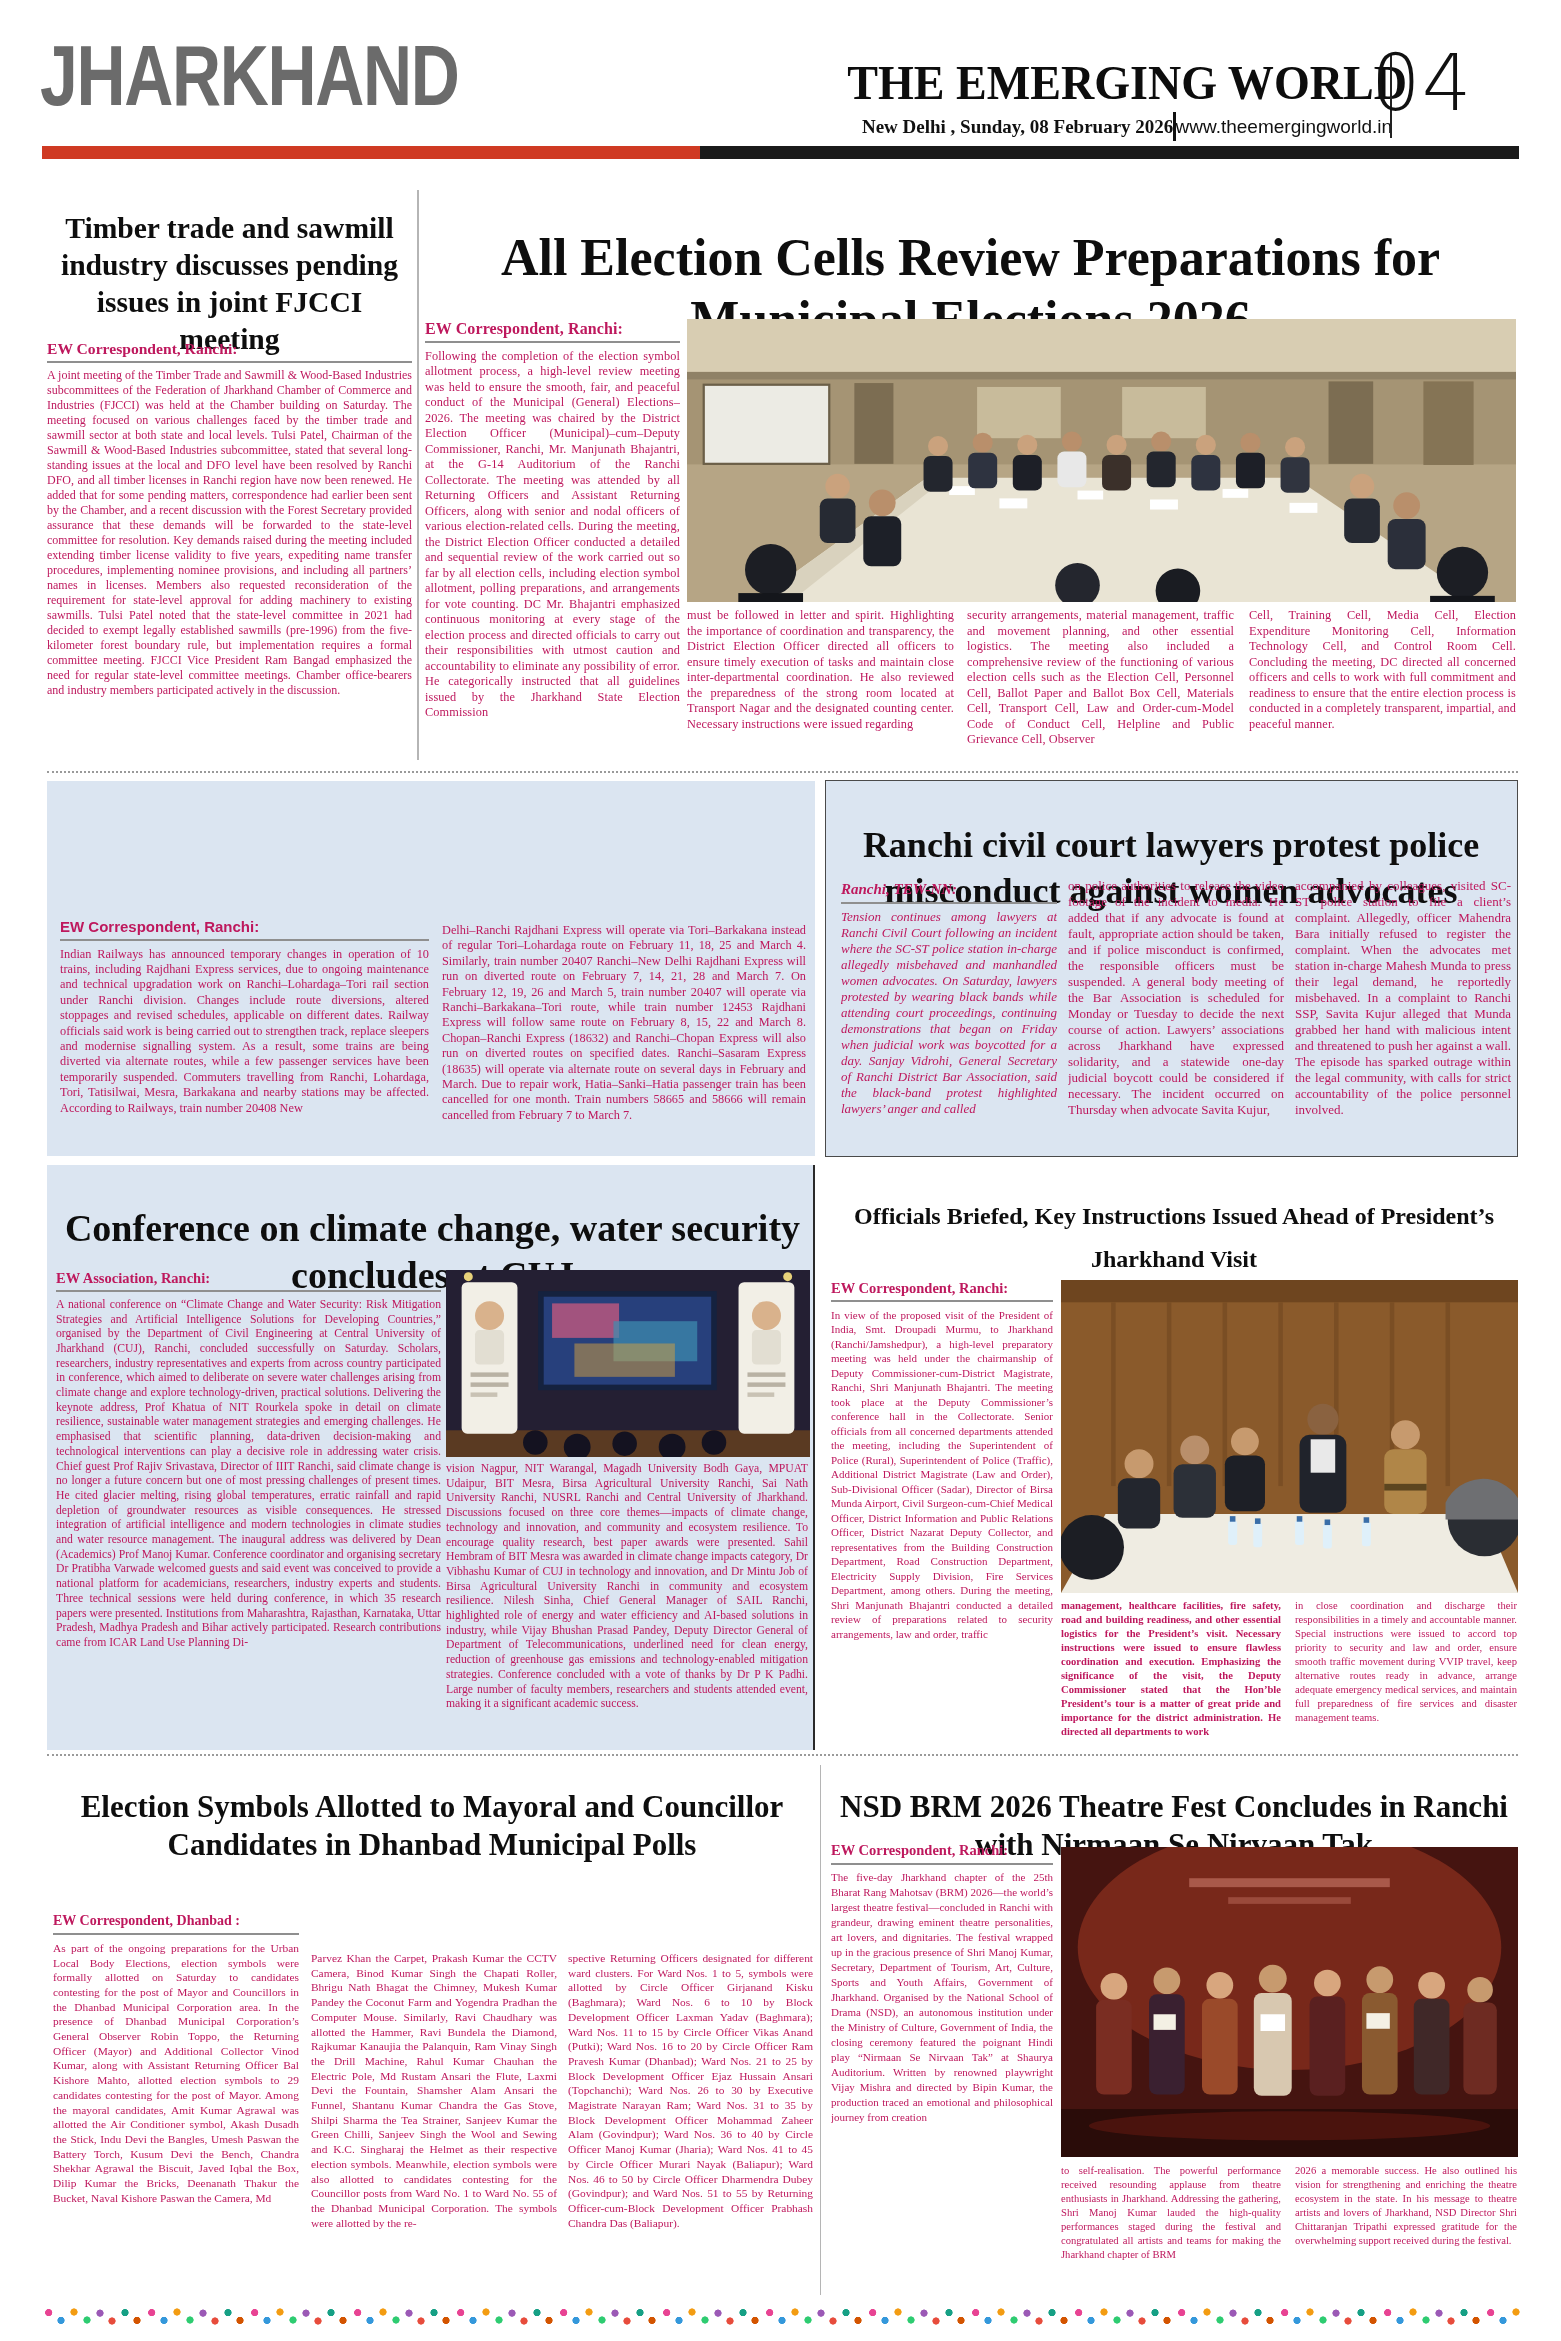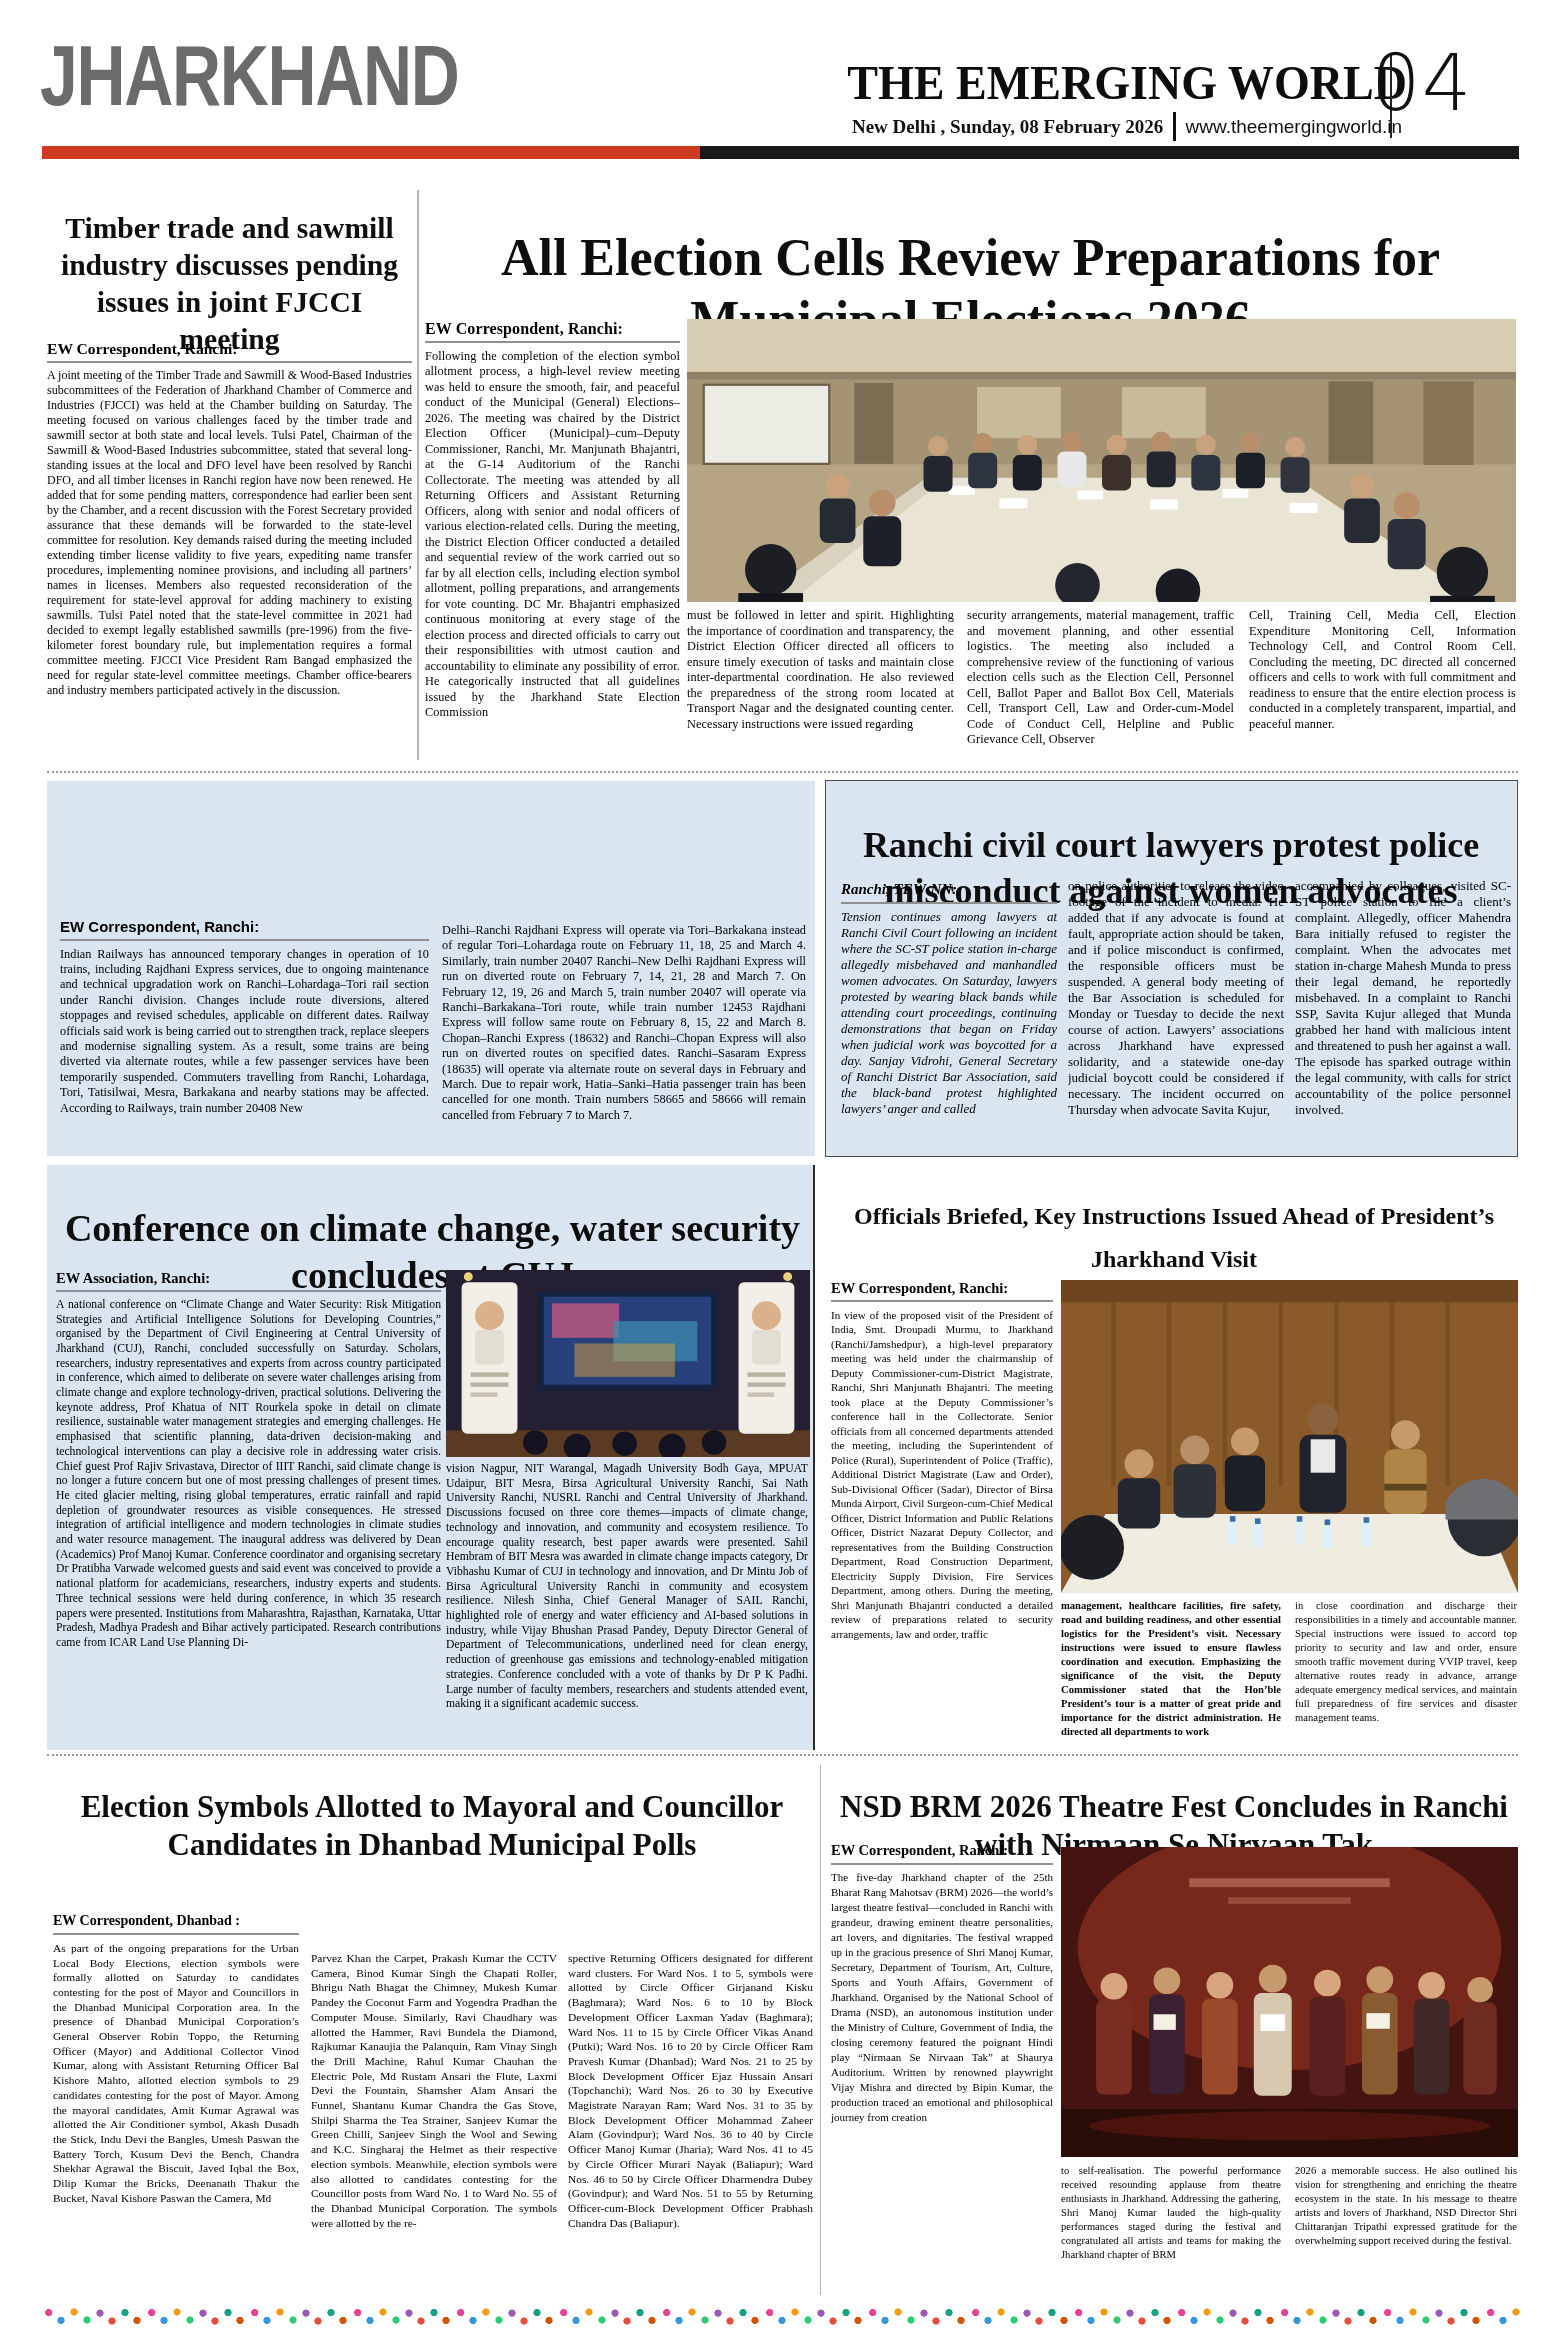--- a/index.html
+++ b/index.html
@@ -15,41 +15,41 @@
     transform:scaleX(0.80); transform-origin:left top; white-space:nowrap;
   }
   #paper-name {
     position:absolute; left:836px; top:56px; width:558px; text-align:center;
     font-family:"Liberation Serif", serif; font-weight:bold; font-size:48px;
     line-height:54px; color:#0d0d0d; transform:scaleX(0.96); transform-origin:center top;
     white-space:nowrap;
   }
   #dateline-row {
     position:absolute; left:848px; top:112px; width:558px; display:flex;
-    align-items:center; justify-content:center; gap:10px; white-space:nowrap;
+    align-items:center; justify-content:center; white-space:nowrap;
   }
   #dateline { font-weight:bold; font-size:19px; font-family:"Liberation Serif",serif; color:#111; }
   .hdr-vbar { width:2.2px; height:29px; background:#111; }
   #website { font-size:19px; font-family:"Liberation Sans",sans-serif; color:#111; }
   #pageno-divider { position:absolute; left:1390px; top:54px; width:1.7px; height:84px; background:#222; }
   #page-number {
     position:absolute; left:1371px; top:36px; font-family:"DejaVu Sans", sans-serif;
     font-weight:200; font-size:78px; line-height:95px; color:#111; letter-spacing:1.1px;
   }
   #bar-red   { position:absolute; left:42px;  top:146px; width:658px; height:13px; background:#cf3a23; }
   #bar-black { position:absolute; left:700px; top:146px; width:819px; height:13px; background:#1a1a1a; }
 
   
   .headline {
     position:absolute; text-align:center; font-weight:bold;
     font-family:"Liberation Serif", serif; color:#0e0e0e;
   }
   .col {
     position:absolute; text-align:justify; overflow:hidden;
-    font-family:"Liberation Serif", serif; color:#000000;
+    font-family:"Liberation Serif", serif; color:#be185d;
   }
   .byline {
     display:block; font-weight:bold; text-align:left;
     border-bottom:2.2px solid #8f8f8f; padding-bottom:4.5px; margin-bottom:5.6px;
   }
   .vrule { position:absolute; background:#b5b5b5; width:1.7px; }
   .dotline { position:absolute; border-top:2.8px dotted #9a9a9a; height:0; }
   .bluebox { position:absolute; background:#dbe5f1; }
   .photo { position:absolute; display:block; }
   .photo svg { width:100%; height:100%; display:block; }

